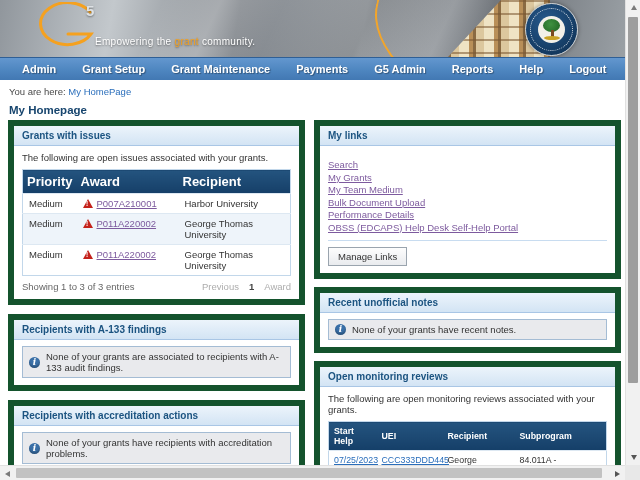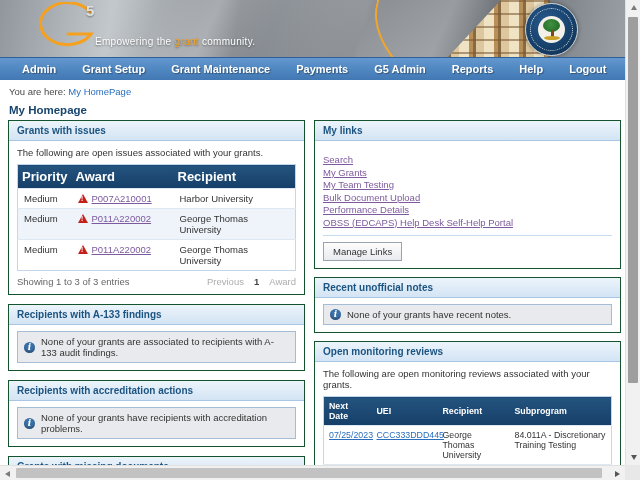--- a/index.html
+++ b/index.html
@@ -44,21 +44,21 @@
   .breadcrumb { padding: 6px 0 4px 9px; font-size: 9.5px; color: #4a4a4a; }
   .breadcrumb a { color: #2a6ebb; text-decoration: none; }
   .page-title { padding: 3px 0 4px 9px; font-size: 11.5px; font-weight: bold; color: #17456e; }
 
   
   .columns { display: flex; align-items: flex-start; padding: 0 4px 0 8px; gap: 9px; }
   .col-left  { width: 297px; flex: none; display: flex; flex-direction: column; gap: 9px; }
   .col-right { flex: 1; display: flex; flex-direction: column; gap: 8px; }
 
   
-  .panel { border: 1px solid #14532d; background: #fff; }
+  .panel { border: 6px solid #14532d; background: #fff; }
   .panel-header { background: linear-gradient(#ecf4fb, #d3e4f4); border-bottom: 1px solid #a9c6e5;
     padding: 4px 8px; font-size: 10px; font-weight: bold; color: #1c5481; }
   .panel-body { padding: 6px 8px 7px 8px; font-size: 9.5px; color: #333; }
   .desc { margin-bottom: 6px; }
 
   .info-box { display: flex; align-items: center; background: #e9eaed; border: 1px solid #a4bcd4; padding: 4px 6px; font-size: 9.5px; color: #333; }
   .info-ico { flex: none; display: inline-block; width: 11px; height: 11px; border-radius: 50%; background: #3a70a8; position: relative; margin-right: 6px; box-shadow: inset 0 -2px 2px rgba(0,0,0,.25); }
   .info-ico::after { content: "i"; position: absolute; left: 0; right: 0; top: 0; text-align: center; color: #fff;
     font: italic bold 9px "DejaVu Serif", serif; line-height: 11px; }
 
@@ -224,21 +224,21 @@
       </div>
 
       <div class="col-right">
 
         <div class="panel">
           <div class="panel-header">My links</div>
           <div class="panel-body">
             <ul class="links-list">
               <li><a href="#">Search</a></li>
               <li><a href="#">My Grants</a></li>
-              <li><a href="#">My Team Testing</a></li>
+              <li><a href="#">My Team Medium</a></li>
               <li><a href="#">Bulk Document Upload</a></li>
               <li><a href="#">Performance Details</a></li>
               <li><a href="#">OBSS (EDCAPS) Help Desk Self-Help Portal</a></li>
             </ul>
             <hr class="links-divider">
             <button class="btn">Manage Links</button>
           </div>
         </div>
 
         <div class="panel">
@@ -257,21 +257,21 @@
             <div class="desc">The following are open monitoring reviews associated with your grants.</div>
             <table class="dtable mon">
               <colgroup>
                   <col class="col-w-date">
                   <col class="col-w-uei">
                   <col class="col-w-recip">
                   <col>
                 </colgroup>
               <thead>
                 <tr>
-                  <th>Next Date</th>
+                  <th>Start Help</th>
                   <th>UEI</th>
                   <th>Recipient</th>
                   <th>Subprogram</th>
                 </tr>
               </thead>
               <tbody>
                 <tr>
                   <td><a href="#" class="blink">07/25/2023</a></td>
                   <td><a href="#" class="blink">CCC333DDD445</a></td>
                   <td>George Thomas University</td>

